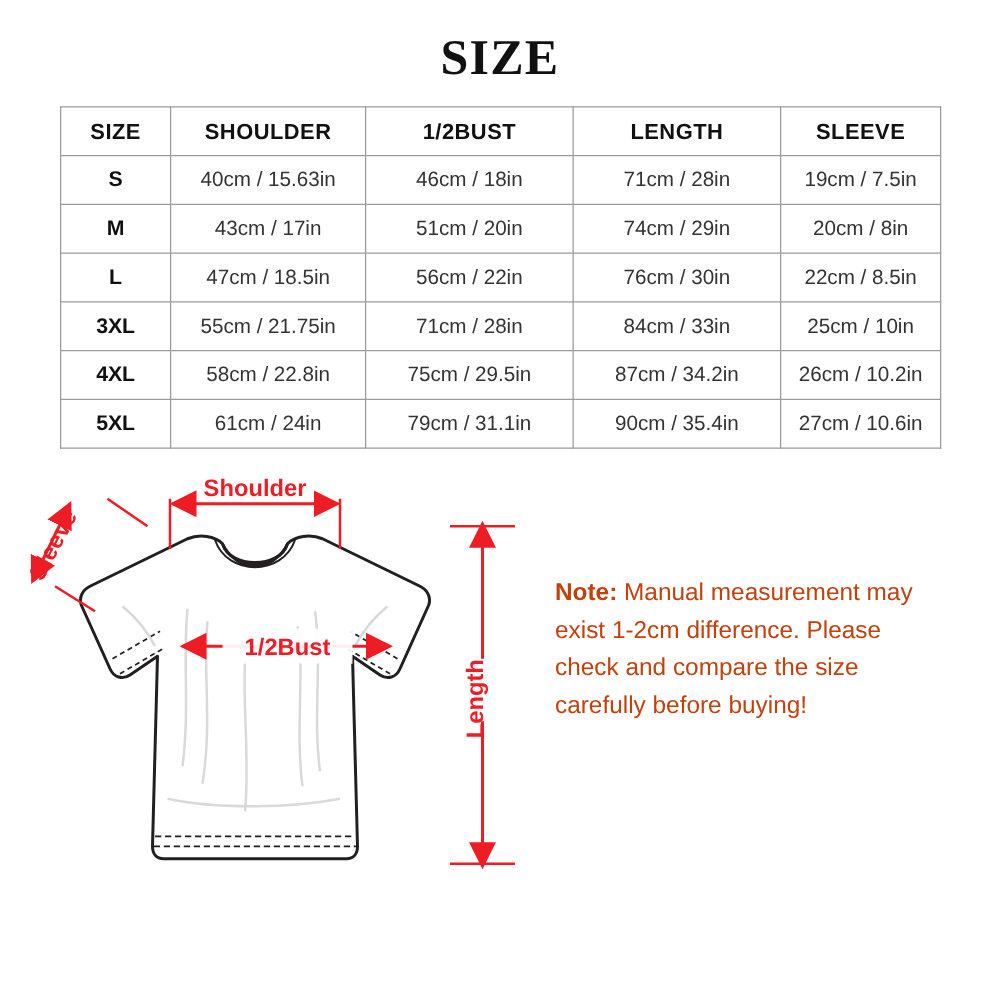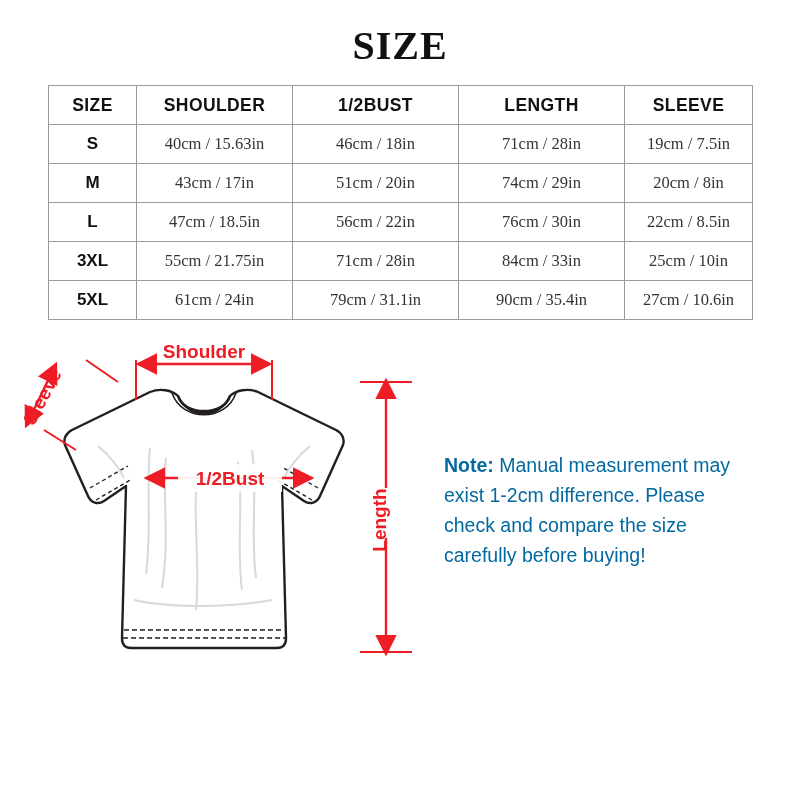--- a/index.html
+++ b/index.html
@@ -51,21 +51,20 @@
   }
   table.size-table tbody td.sizecell {
     font-weight: 700;
     font-size: 17px;
     color: #111;
   }
   table.size-table tbody td.val {
     font-weight: 400;
     color: #333;
     font-size: 16.5px;
-    font-family: Liberation Serif, serif;
   }
   col.c0 { width: 88px; }
   col.c1 { width: 156px; }
   col.c2 { width: 166px; }
   col.c3 { width: 166px; }
   col.c4 { width: 128px; }
 
   
   .illustration {
     position: relative;
@@ -76,25 +75,25 @@
   .illustration svg {
     position: absolute;
     left: 0;
     top: 0;
   }
 
   
   .note {
     position: absolute;
     left: 444px;
-    top: 112px;
+    top: 82px;
     width: 310px;
     font-size: 19.5px;
     line-height: 30px;
-    color: #0369a1;
+    color: #c2410c;
   }
   .note b {
     font-weight: 700;
   }
 </style>
 </head>
 <body>
 
 <div class="title">SIZE</div>
 
@@ -137,20 +136,27 @@
         <td class="val">56cm / 22in</td>
         <td class="val">76cm / 30in</td>
         <td class="val">22cm / 8.5in</td>
       </tr>
       <tr>
         <td class="sizecell">3XL</td>
         <td class="val">55cm / 21.75in</td>
         <td class="val">71cm / 28in</td>
         <td class="val">84cm / 33in</td>
         <td class="val">25cm / 10in</td>
+      </tr>
+      <tr>
+        <td class="sizecell">4XL</td>
+        <td class="val">58cm / 22.8in</td>
+        <td class="val">75cm / 29.5in</td>
+        <td class="val">87cm / 34.2in</td>
+        <td class="val">26cm / 10.2in</td>
       </tr>
       <tr>
         <td class="sizecell">5XL</td>
         <td class="val">61cm / 24in</td>
         <td class="val">79cm / 31.1in</td>
         <td class="val">90cm / 35.4in</td>
         <td class="val">27cm / 10.6in</td>
       </tr>
     </tbody>
   </table>

